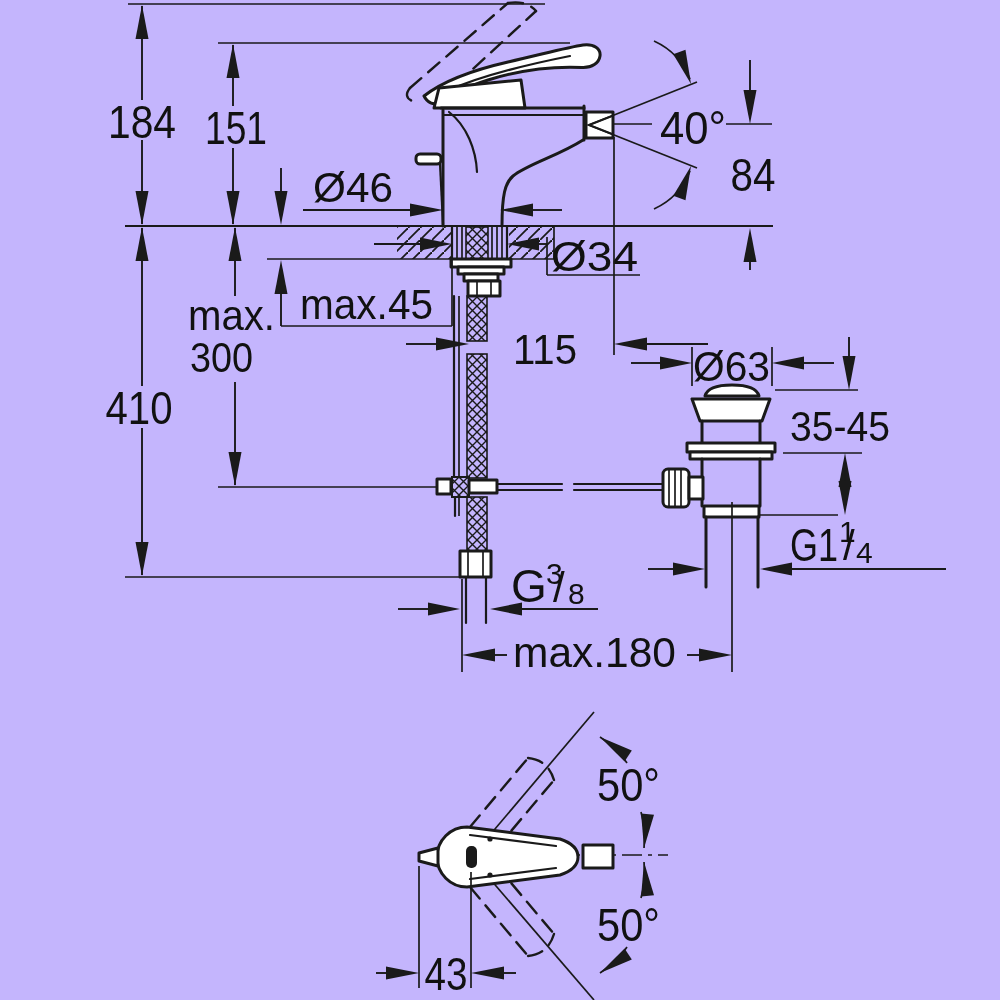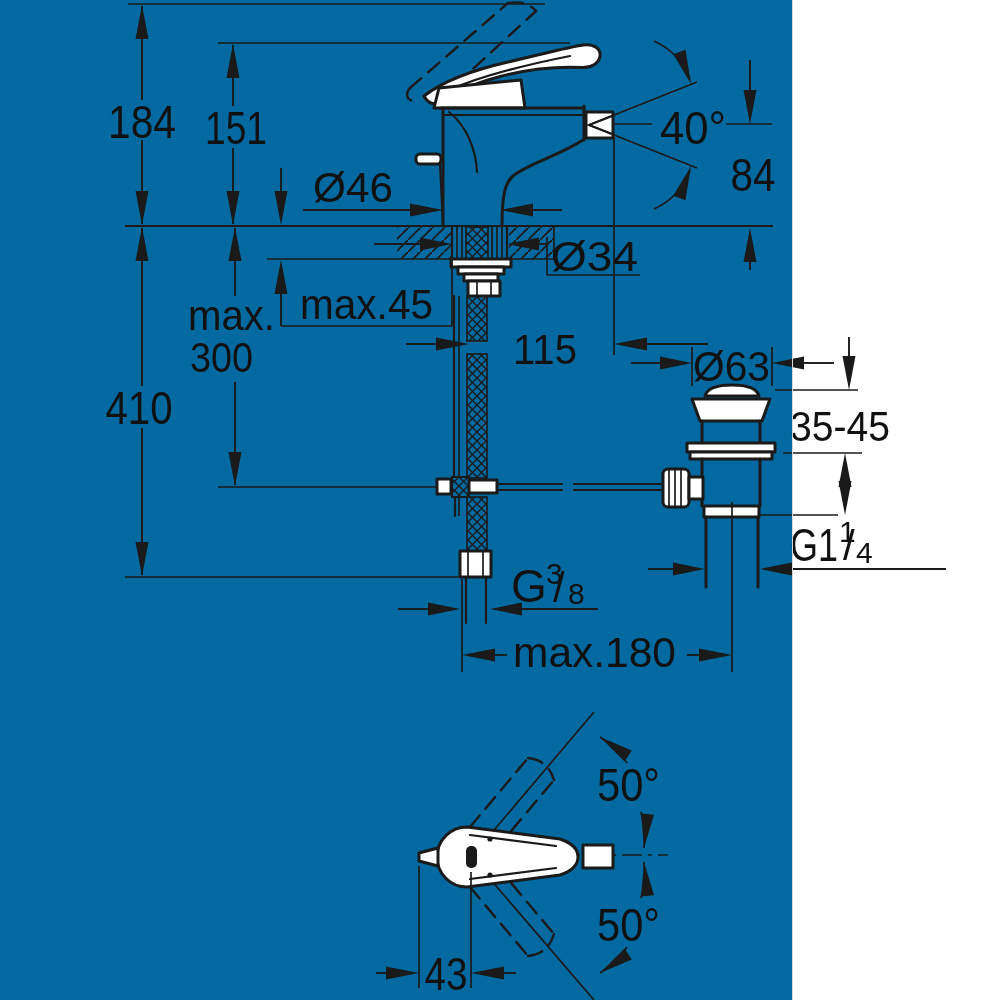--- a/index.html
+++ b/index.html
@@ -1,16 +1,16 @@
 <!DOCTYPE html>
 <html><head>
 <meta charset="utf-8">
 <style>
   html,body{margin:0;padding:0;background:#ffffff;}
-  .sheet{width:792px;height:1000px;position:relative;background:#0369a1;
+  .sheet{width:1000px;height:1000px;position:relative;background:#c4b5fd;
          outline:1px solid #d8d8d8;font-family:"Liberation Sans", sans-serif;}
   svg{display:block;}
   .obj   {stroke:#1a1a1a;stroke-width:3;fill:none;stroke-linecap:round;stroke-linejoin:round;}
   .objw  {stroke:#1a1a1a;stroke-width:3;fill:#ffffff;stroke-linejoin:round;}
   .obj2  {stroke:#1a1a1a;stroke-width:2.2;fill:none;stroke-linecap:round;}
   .thin  {stroke:#1a1a1a;stroke-width:1.7;fill:none;}
   .dim   {stroke:#1a1a1a;stroke-width:1.9;fill:none;}
   .ah    {fill:#1a1a1a;stroke:none;}
   .dash  {stroke:#1a1a1a;stroke-width:2.4;fill:none;stroke-dasharray:15 9;stroke-linecap:round;}
   .cline {stroke:#1a1a1a;stroke-width:1.7;fill:none;stroke-dasharray:20 6 4 6;}

